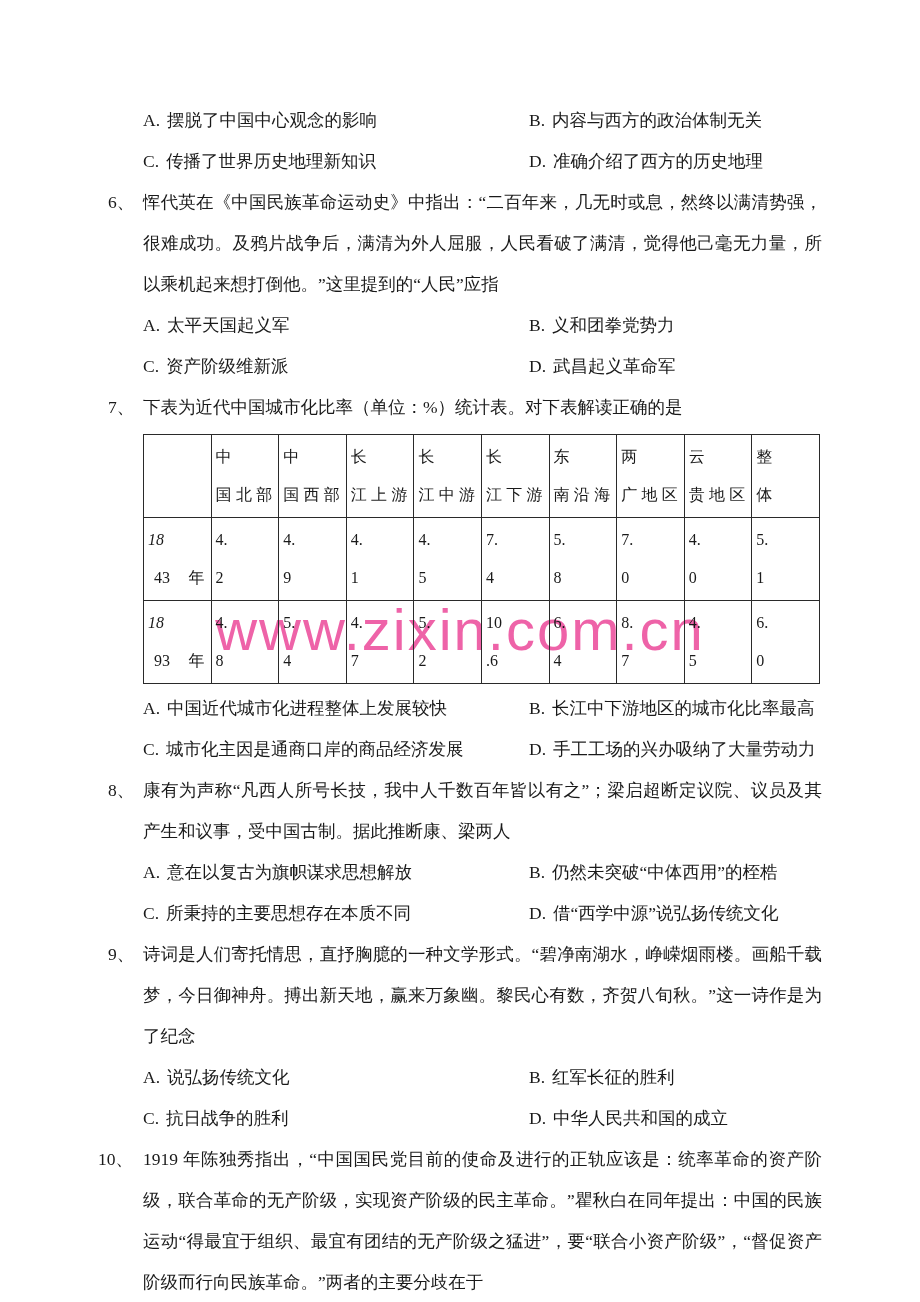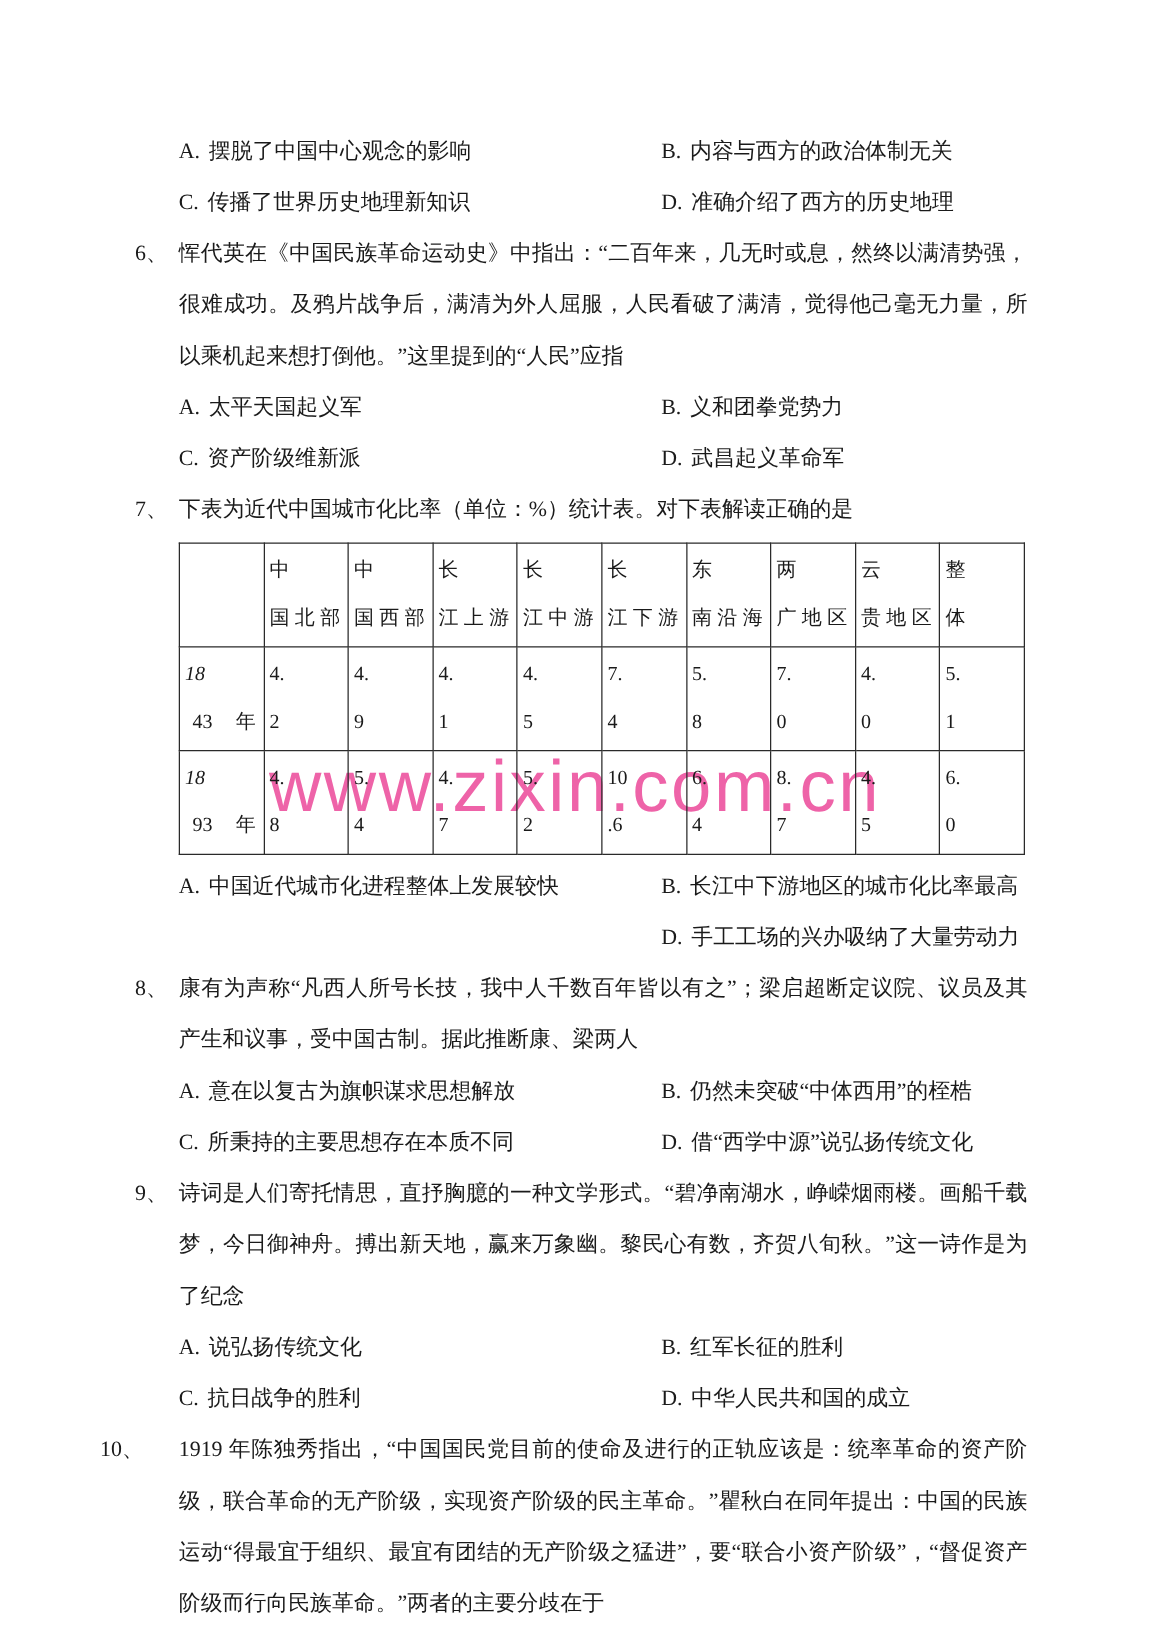--- a/index.html
+++ b/index.html
@@ -82,21 +82,21 @@
     text-justify: inter-ideograph;
   }
   .qnum {
     position: absolute;
     left: 108px;
     top: 0;
     font-size: 17.5px;
     line-height: 41px;
     white-space: nowrap;
   }
-  .qnum.wide { left: 80px; }
+  .qnum.wide { left: 98px; }
 
   
   .table-wrap {
     position: relative;
     padding-left: 143px;
     padding-top: 6px;
     padding-bottom: 4px;
   }
   table.stat {
     border-collapse: collapse;
@@ -370,20 +370,23 @@
 
       <div class="optrow">
         <div class="opt opt-left">
           <span class="lbl">A.</span><span>中国近代城市化进程整体上发展较快</span>
         </div>
         <div class="opt opt-right">
           <span class="lbl">B.</span><span>长江中下游地区的城市化比率最高</span>
         </div>
       </div>
       <div class="optrow">
+        <div class="opt opt-left">
+          <span class="lbl">C.</span><span>城市化主因是通商口岸的商品经济发展</span>
+        </div>
         <div class="opt opt-right">
           <span class="lbl">D.</span><span>手工工场的兴办吸纳了大量劳动力</span>
         </div>
       </div>
     </div>
 
     <div class="qblock">
       <div class="qpara">
         <span class="qnum">8、</span><span>康有为声称“凡西人所号长技，我中人千数百年皆以有之”；梁启超断定议院、议员及其产生和议事，受中国古制。据此推断康、梁两人</span>
       </div>

